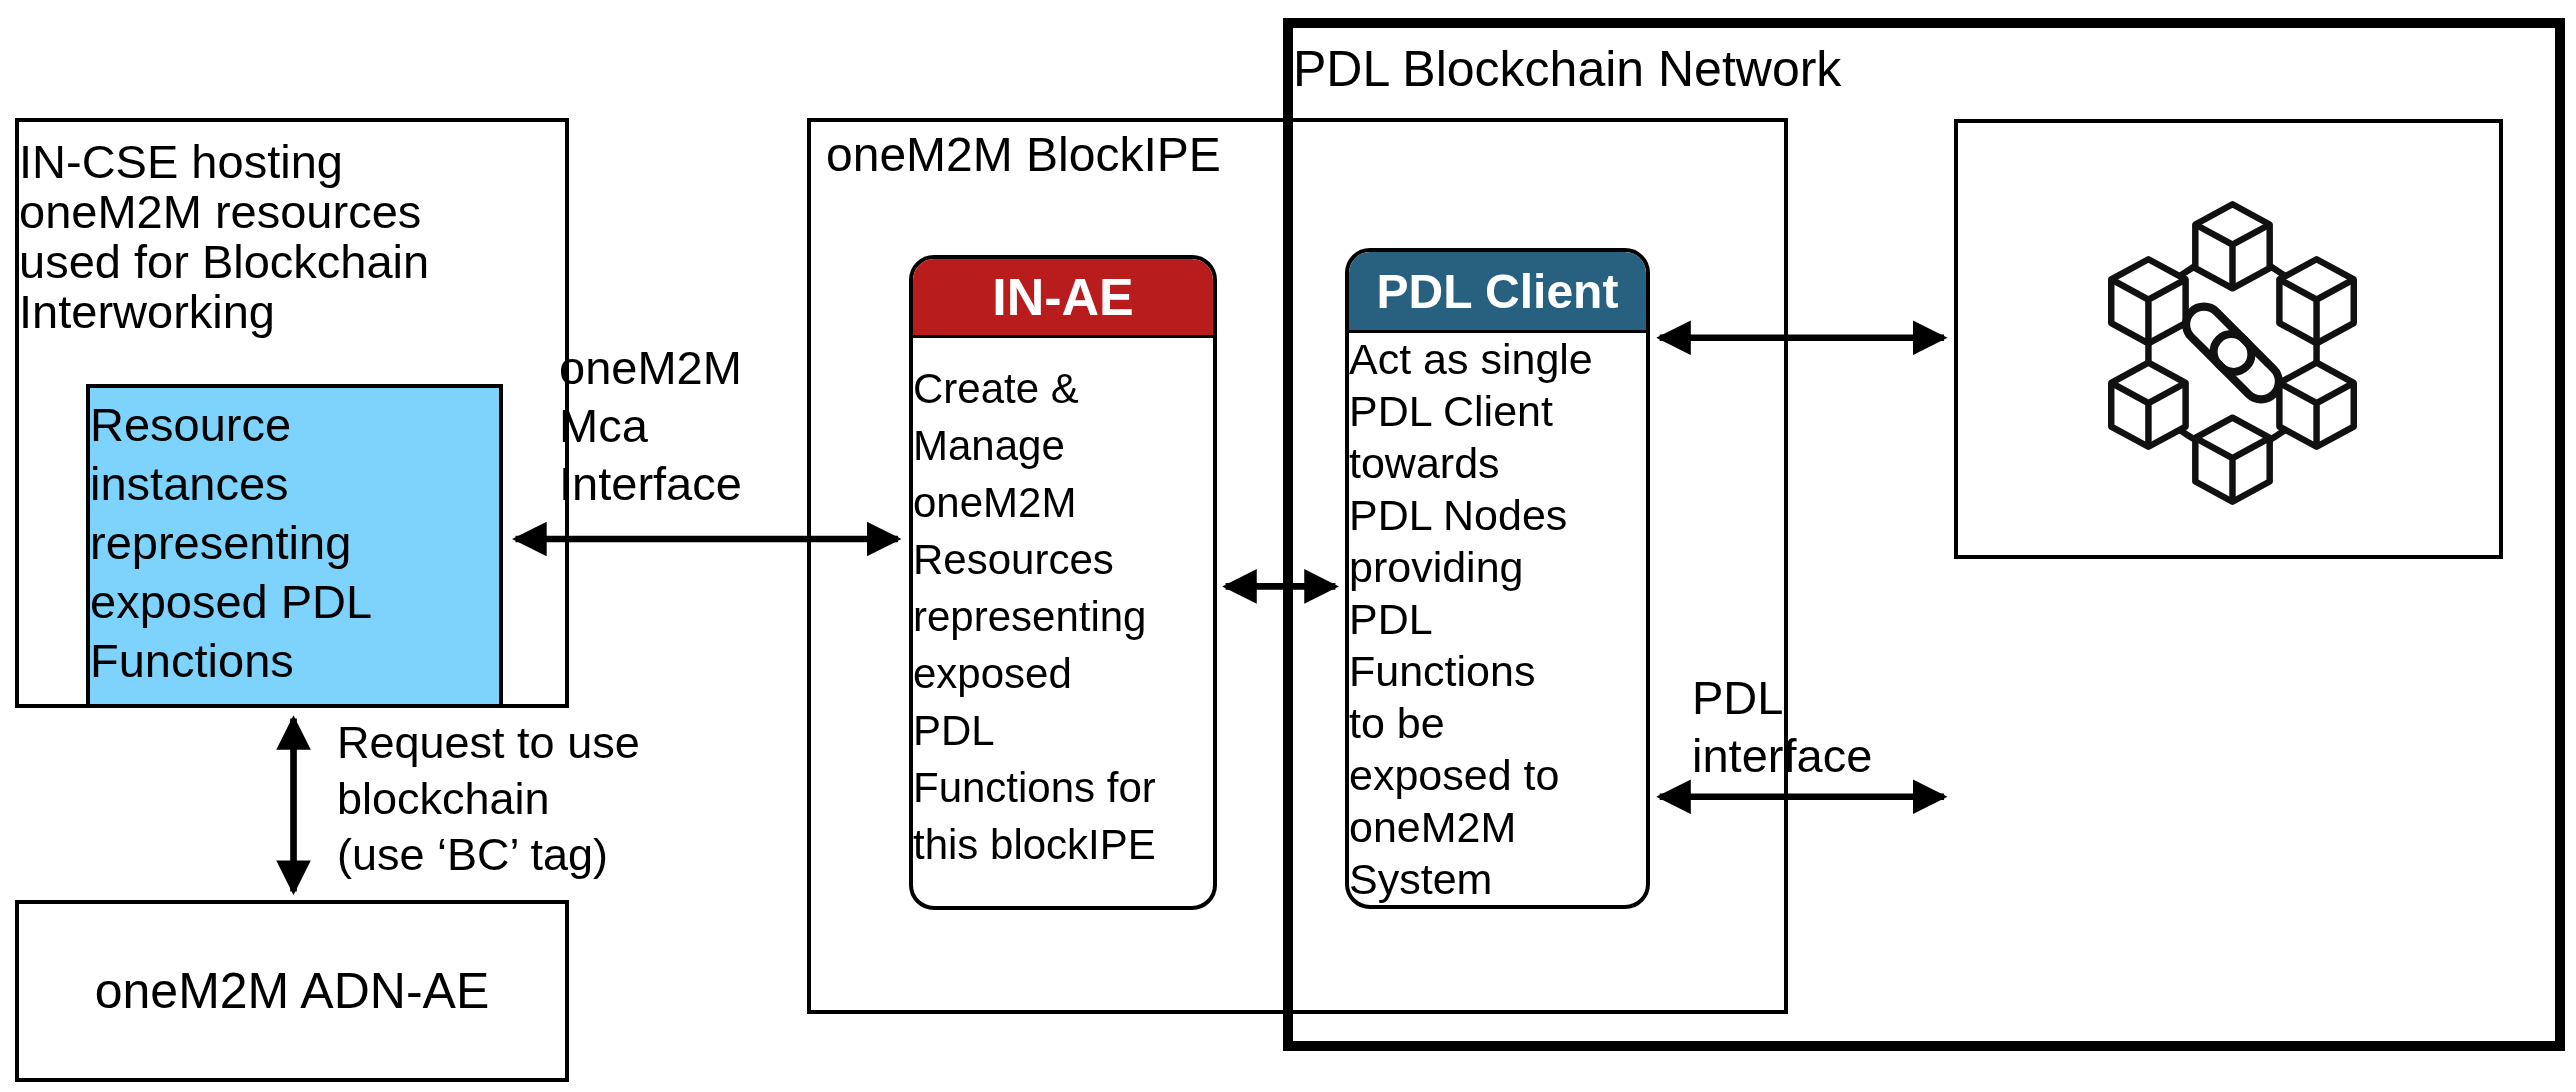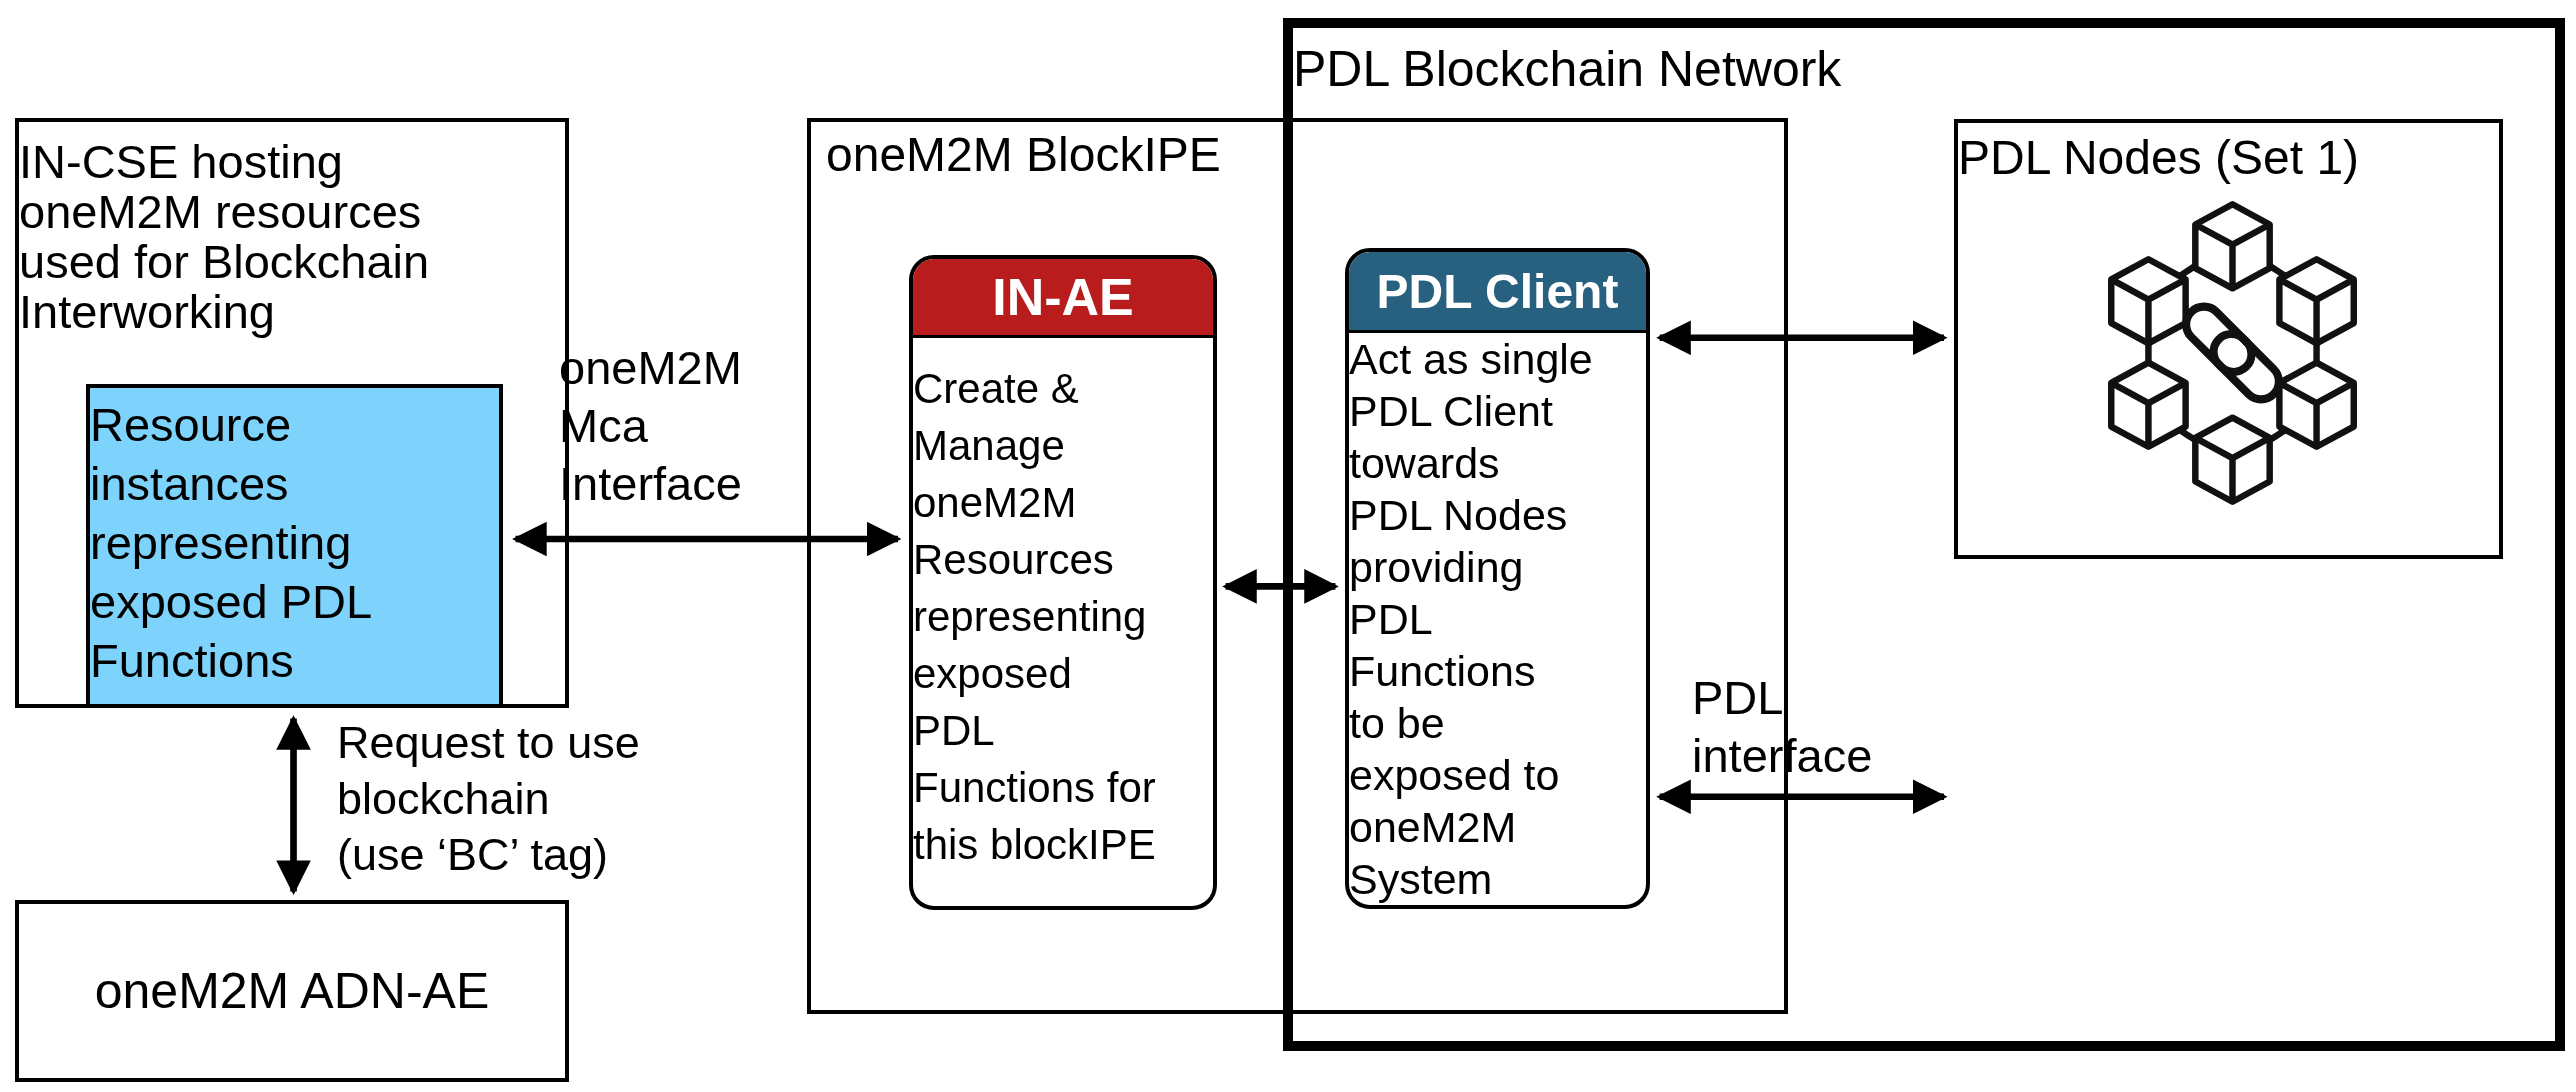--- a/index.html
+++ b/index.html
@@ -98,21 +98,20 @@
 providing
 PDL
 Functions
 to be
 exposed to
 oneM2M
 System</div>
   </div>
 
   <div class="box" style="left:1954px;top:119px;width:549px;height:440px;">
-    <div class="abs txt" style="left:0;top:6.7px;width:100%;font-size:48px;">PDL Nodes (Set 1)</div>
     <svg class="abs" style="left:129px;top:76px;" width="291" height="308" viewBox="0 0 360 380">
       <use href="#bc-icon" width="360" height="380"></use>
     </svg>
   </div>
 
 
   <div class="abs txt" style="left:559px;top:339px;width:249px;font-size:47px;line-height:58px;">oneM2M
 Mca
 Interface</div>
 

